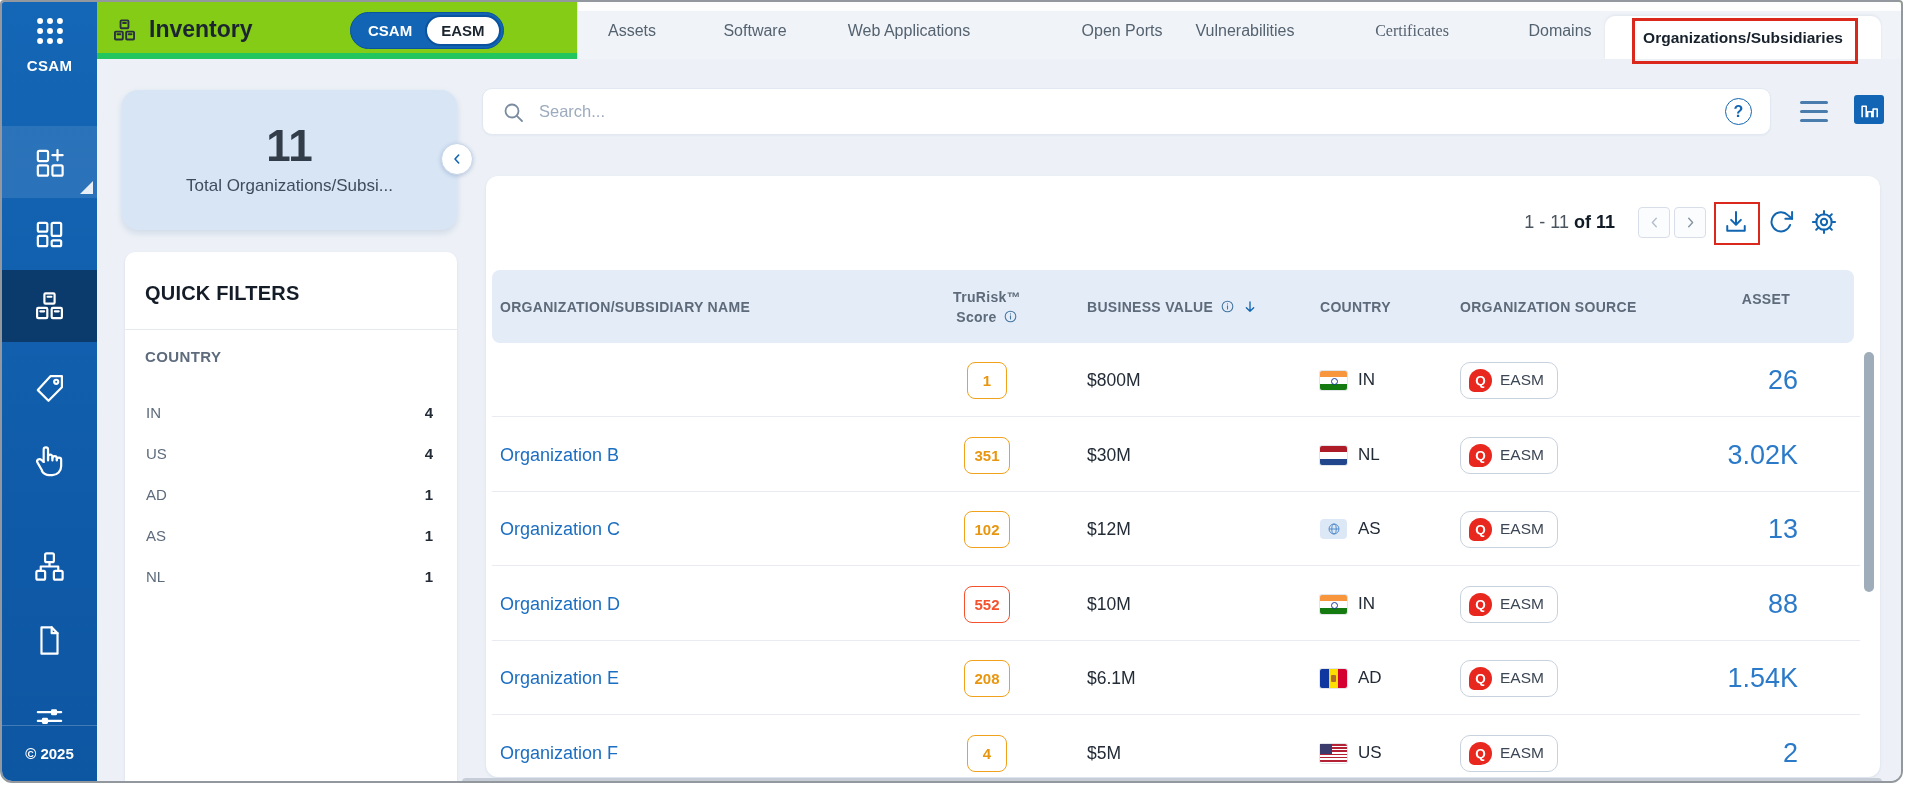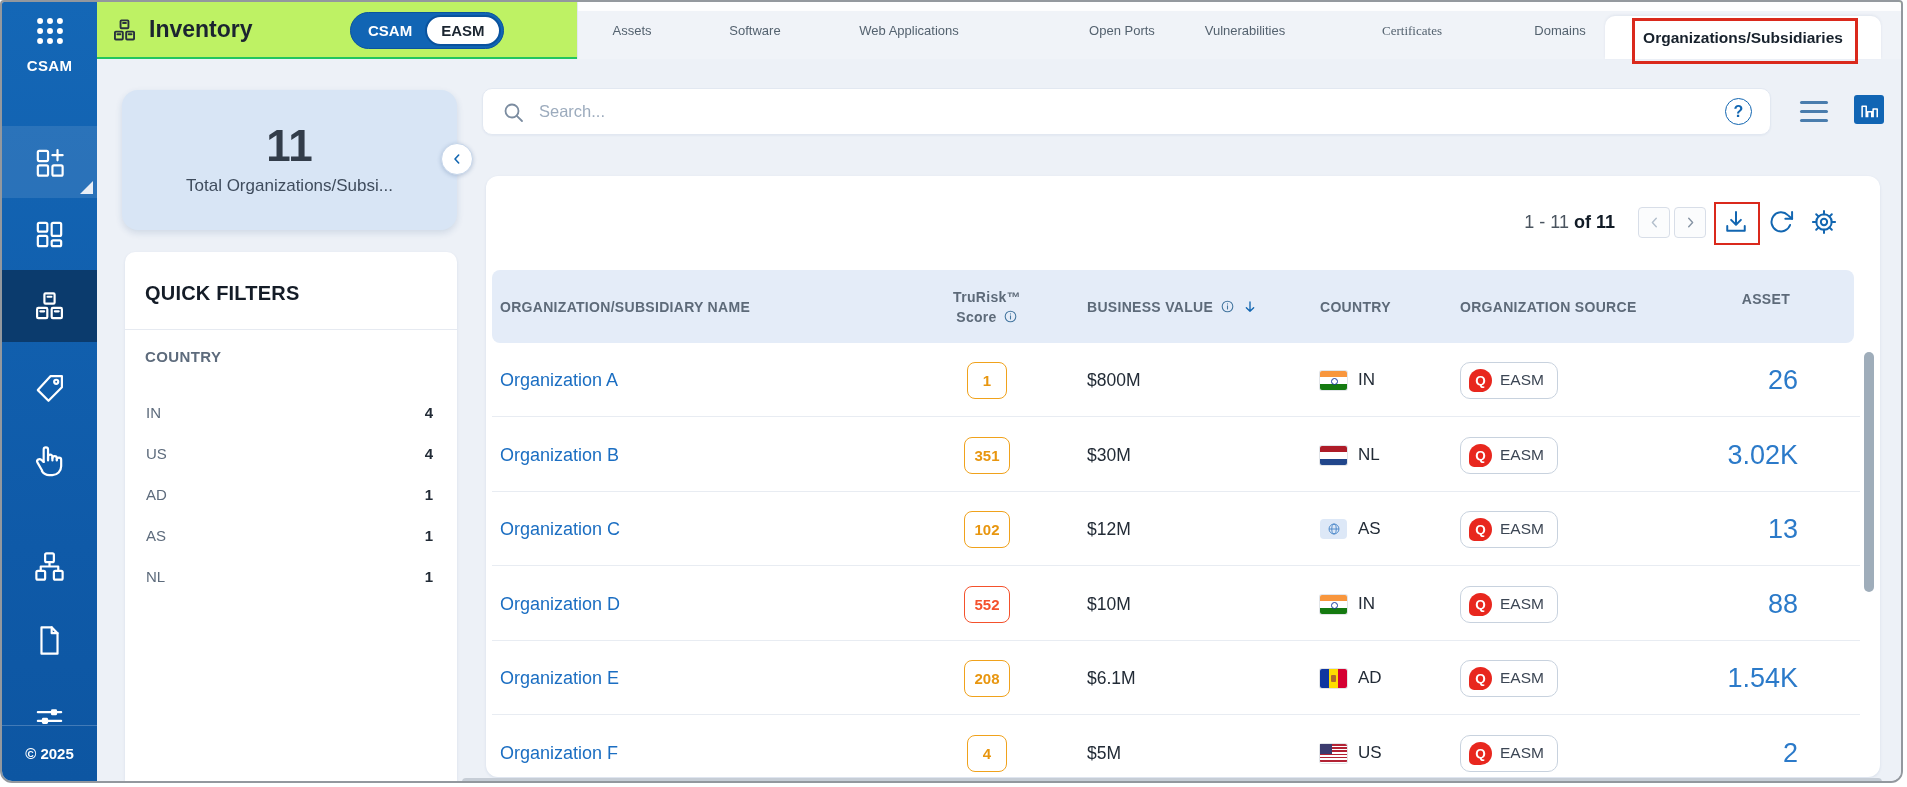--- a/index.html
+++ b/index.html
@@ -13,29 +13,29 @@
   .sb-logo svg{width:34px;height:34px}
   .sb-product{color:#fff;font-size:15px;font-weight:bold;letter-spacing:.3px}
   .nav-tile{position:absolute;left:0;width:95px;height:72px;display:flex;align-items:center;justify-content:center;color:#fff;cursor:pointer}
   .nav-tile svg{width:35px;height:35px;stroke:#fff;fill:none;stroke-width:1.5;stroke-linecap:round;stroke-linejoin:round}
   .nav-tile.highlight{background:rgba(255,255,255,.10)}
   .nav-tile.active{background:#0b3b6d}
   .corner-flag{position:absolute;right:4px;bottom:4px;width:0;height:0;border-left:13px solid transparent;border-bottom:13px solid #e8eef6}
   .sb-footer{position:absolute;left:0;bottom:0;width:95px;height:56px;border-top:1px solid rgba(255,255,255,.22);display:flex;align-items:center;justify-content:center;color:#fff;font-size:15px;font-weight:bold}
 
   
-  #topbar{position:absolute;left:95px;top:0;right:0;height:57px;background:#bef264;border-bottom:2px solid #22c55e;z-index:20}
+  #topbar{position:absolute;left:95px;top:0;right:0;height:57px;background:#84cc16;border-bottom:6px solid #22c55e;z-index:20}
   .tab-strip-bg{position:absolute;left:480px;top:0;right:0;height:57px;background:linear-gradient(180deg,#fdfdfe 0 9px,#f0f3f8 9px);border-left:1px solid #e2e7f0}
   .app-title-icon{position:absolute;left:14px;top:15px;width:27px;height:27px;color:#28313e}
   .app-title-icon svg{width:27px;height:27px;stroke:#28313e;fill:none;stroke-width:1.7;stroke-linecap:round}
   .app-title{position:absolute;left:52px;top:14px;font-size:23px;font-weight:bold;color:#1b2430}
   .mode-toggle{position:absolute;left:253px;top:10px;height:37px;background:#1165b4;border:1px solid #0a539e;border-radius:20px;display:flex;align-items:center;cursor:pointer}
   .mode-left{color:#fff;font-size:15px;font-weight:bold;padding:0 13px 0 17px}
   .mode-right{background:#fff;border:2px solid #0a539e;border-radius:16px;height:31px;margin-right:2px;display:flex;align-items:center;padding:0 14px;color:#1b2530;font-size:15px;font-weight:bold}
-  .tab{position:absolute;top:0;height:57px;display:flex;align-items:center;transform:translateX(-50%);font-size:13px;color:#54626f;cursor:pointer;white-space:nowrap}
+  .tab{position:absolute;top:0;height:57px;display:flex;align-items:center;transform:translateX(-50%);font-size:16px;color:#54626f;cursor:pointer;white-space:nowrap}
   .tab--active{position:absolute;left:1508px;top:14px;width:276px;height:43px;transform:none;background:#fff;border-radius:10px 10px 0 0;box-shadow:0 -1px 3px rgba(40,70,120,.08);display:flex;align-items:center;justify-content:center;font-size:15.5px;font-weight:bold;color:#17212c;cursor:pointer}
 
   
   #content{position:absolute;left:95px;top:57px;right:0;bottom:0;background:#edf1f7}
 
   
   .summary-card{position:absolute;left:25px;top:31px;width:335px;height:140px;background:#d8e5f5;border-radius:16px;box-shadow:0 3px 7px rgba(30,70,130,.14);display:flex;flex-direction:column;align-items:center;justify-content:center;gap:8px}
   .summary-value{font-size:44px;font-weight:bold;color:#333d4a;line-height:1}
   .summary-label{font-size:17px;color:#3f4c5d;max-width:300px;white-space:nowrap;overflow:hidden}
   .collapse-btn{position:absolute;left:344px;top:84px;width:32px;height:32px;border-radius:50%;background:#fff;border:1px solid #c6d6ea;box-shadow:0 1px 4px rgba(30,70,130,.25);display:flex;align-items:center;justify-content:center;cursor:pointer;z-index:5}
@@ -376,21 +376,20 @@
               </svg>
             </span>
         </div>
         <div class="th th-country">COUNTRY</div>
         <div class="th th-source">ORGANIZATION SOURCE</div>
         <div class="th th-asset">ASSET</div>
       </div>
 
       <div class="tbody">
   <div class="trow" style="top: 0px;">
-    <a class="c-name">Organization A</a>
     <span class="c-score">
               <span class="badge orange">1</span>
             </span>
     <span class="c-value">$800M</span>
     <span class="c-country">
       <span class="flag fl-in"></span>
       <span class="c-cc">IN</span>
     </span>
     <span class="c-source">
       <span class="easm-pill">

